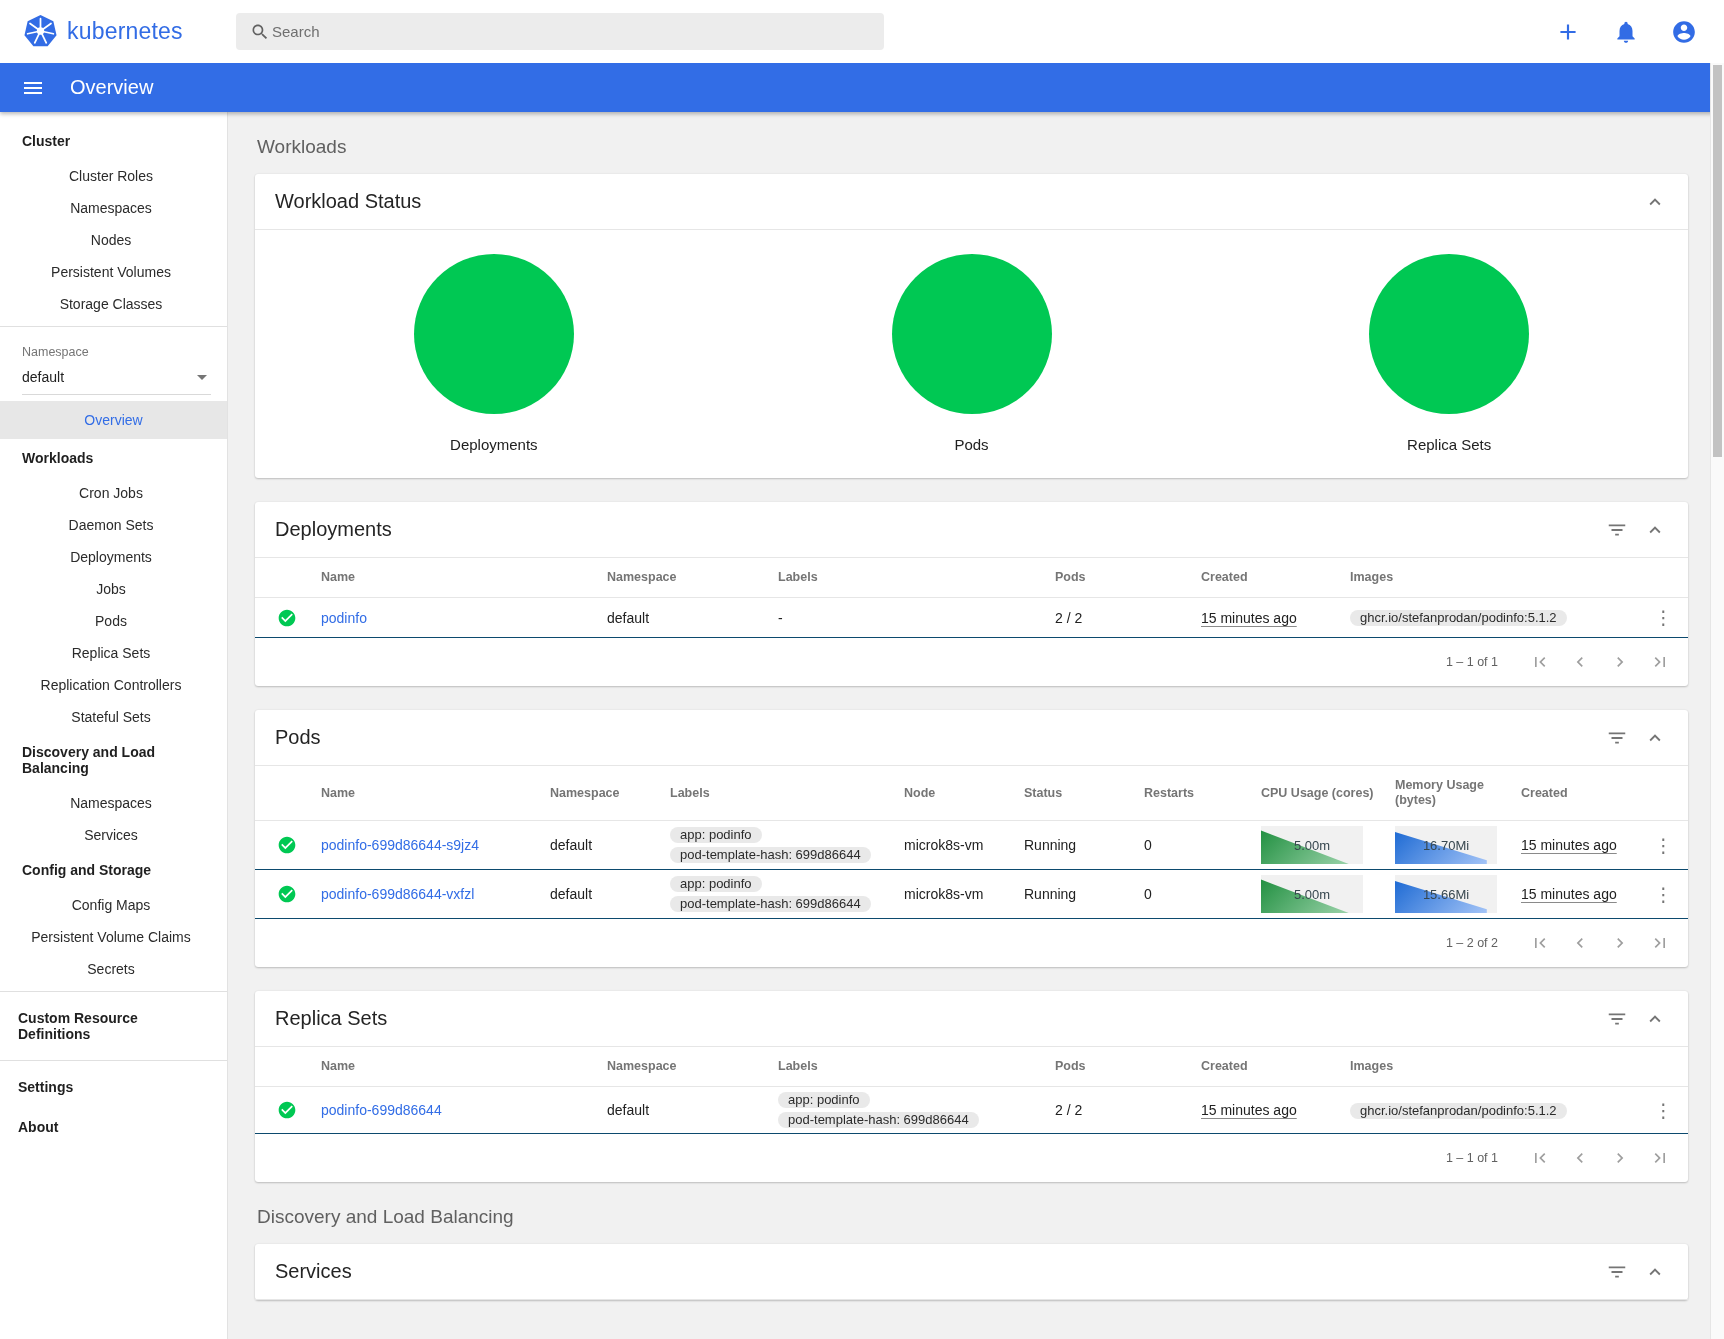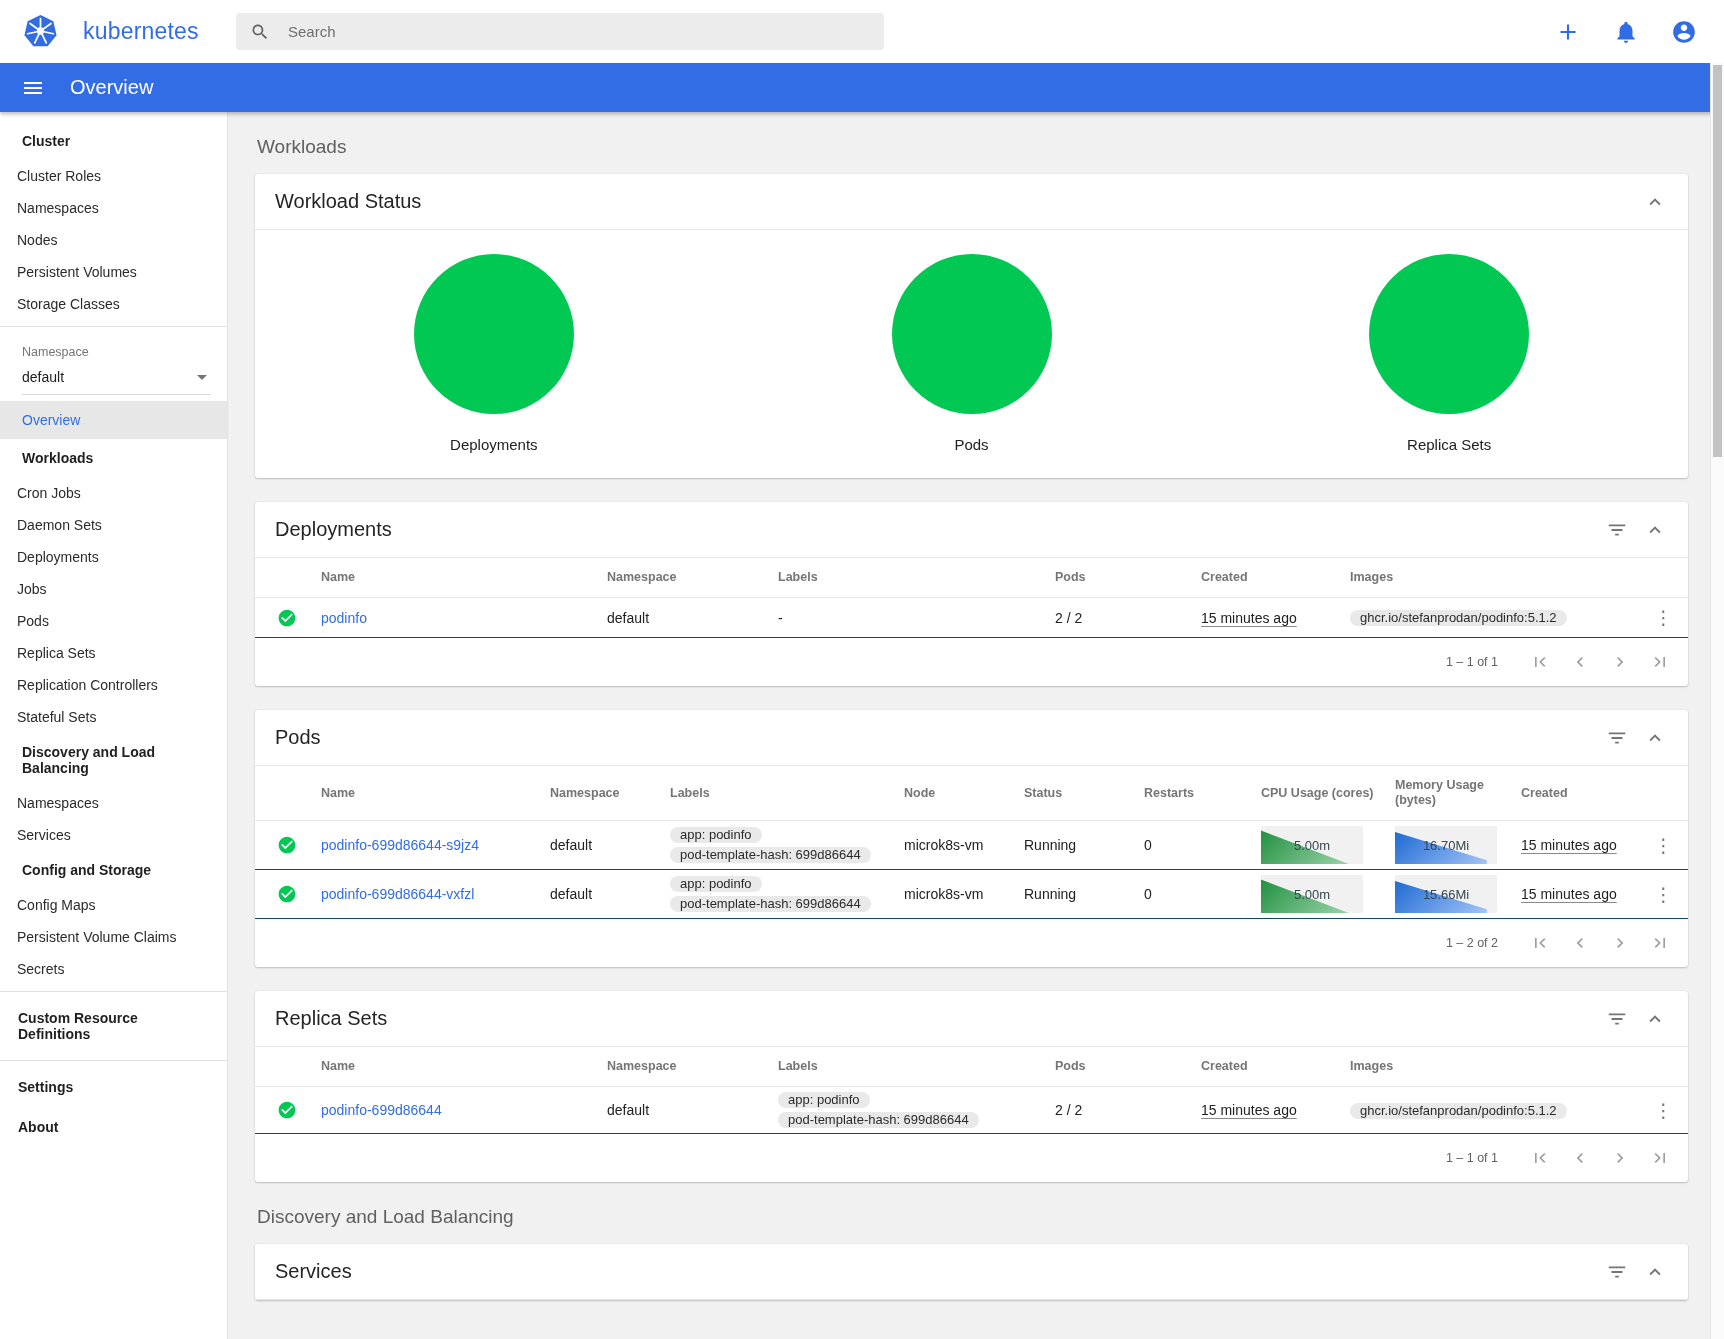--- a/index.html
+++ b/index.html
@@ -9,40 +9,40 @@
   }
   *{box-sizing:border-box;}
   html,body{margin:0;padding:0;}
   body{
     width:1724px;height:1339px;overflow:hidden;position:relative;
     font-family:"Liberation Sans","DejaVu Sans",sans-serif;
     background:var(--page-bg);color:#212121;
   }
   
   .topbar{height:63px;background:#fff;display:flex;align-items:center;padding:0 26px 0 22px;position:relative;z-index:3;}
-  .brand{display:flex;align-items:center;gap:24px;width:214px;cursor:pointer;}
+  .brand{display:flex;align-items:center;gap:8px;width:214px;cursor:pointer;}
   .brand svg{width:37px;height:37px;display:block;}
   .brand-name{color:var(--brand-blue);font-size:23px;font-weight:500;letter-spacing:.2px;}
-  .searchbar{width:648px;height:37px;background:#ececec;border-radius:4px;display:flex;align-items:center;padding:0 14px;gap:16px;}
+  .searchbar{width:648px;height:37px;background:#ececec;border-radius:4px;display:flex;align-items:center;padding:0 14px;}
   .searchbar svg{width:20px;height:20px;fill:#616161;flex:none;}
   .searchbar input{flex:1;border:none;outline:none;background:transparent;font-size:15px;color:#212121;font-family:inherit;}
   .searchbar input::placeholder{color:#6f6f6f;}
   .topbar-actions{margin-left:auto;display:flex;align-items:center;gap:30px;}
   .topbar-actions .action{width:28px;height:28px;display:flex;align-items:center;justify-content:center;cursor:pointer;}
   .topbar-actions svg{width:26px;height:26px;fill:var(--brand-blue);}
   
   .appbar{height:49px;background:var(--header-blue);display:flex;align-items:center;gap:24px;padding:0 20px;color:#fff;box-shadow:0 2px 4px rgba(0,0,0,.28);position:relative;z-index:2;}
   .hamburger{width:26px;height:26px;display:flex;align-items:center;justify-content:center;cursor:pointer;}
   .hamburger svg{width:24px;height:24px;fill:#fff;}
   .appbar-title{font-size:20px;font-weight:500;margin:0;}
   
   .content{display:flex;height:1227px;}
   .sidebar{width:228px;flex:none;background:#fff;border-right:1px solid #e2e2e2;padding-top:10px;overflow:hidden;font-size:14px;}
   .nav-header{padding:11px 22px;font-weight:700;color:#1f1f1f;}
-  .nav-item{padding:8px 22px 8px 17px;line-height:16px;color:#2b2b2b;cursor:pointer;}
+  .nav-item{padding:8px 22px 8px 17px;line-height:16px;color:#2b2b2b;cursor:pointer;text-align:center;}
   .nav-item.top{padding-left:22px;padding-top:11px;padding-bottom:11px;}
   .nav-item.active{background:#e7e7e7;color:var(--link-blue);}
   .nav-link-strong{padding:12px 18px;font-weight:700;color:#1f1f1f;cursor:pointer;}
   .nav-divider{border-top:1px solid #e0e0e0;margin:6px 0;}
   .ns-label{padding:12px 22px 2px;font-size:12.5px;color:#757575;}
   .ns-select{margin:0 16px 6px 22px;padding:8px 4px 9px 0;display:flex;align-items:center;justify-content:space-between;border-bottom:1px solid #d9d9d9;cursor:pointer;}
   .caret-down{width:0;height:0;border-left:5px solid transparent;border-right:5px solid transparent;border-top:5px solid #757575;}
   .main{flex:1;padding:0 36px 0 27px;overflow:hidden;}
   .section-heading{margin:24px 2px 16px;font-size:19px;line-height:22px;font-weight:400;color:#606060;}
   

